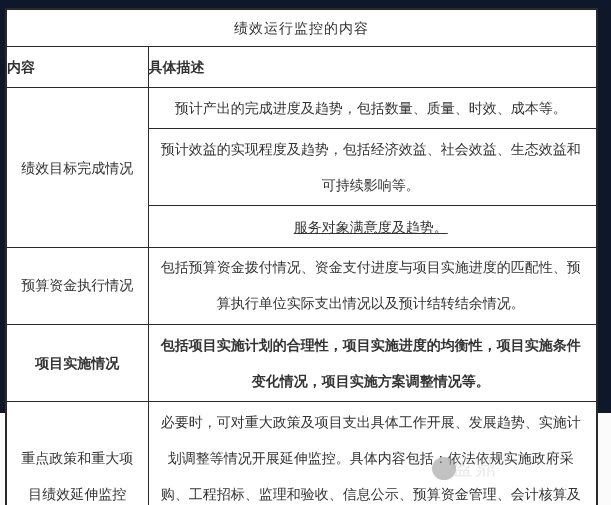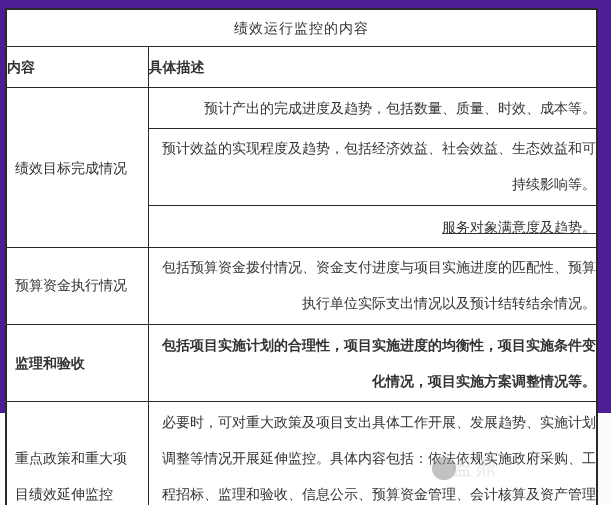--- a/index.html
+++ b/index.html
@@ -8,21 +8,21 @@
     background: #fbfbfb;
     font-family: "Liberation Sans", sans-serif;
     color: #333333;
     position: relative;
     overflow: hidden;
   }
   .canvas {
     position: absolute;
     left: 0; top: 0;
     width: 611px; height: 413px;
-    background: #4c1d95;
+    background: #0f172a;
   }
   table.monitor-table {
     position: absolute;
     left: 5px; top: 8px;
     width: 591px;
     border-collapse: collapse;
     table-layout: fixed;
     background: #ffffff;
     border: 2px solid #2a2a2a;
   }
@@ -43,31 +43,32 @@
     line-height: 18px;
     letter-spacing: 1px;
   }
   .header-cell {
     height: 41px;
     text-align: left;
     font-weight: bold;
     line-height: 20px;
   }
   .cat-cell {
+    text-align: center;
     vertical-align: middle;
     padding: 0 8px;
     line-height: 30px;
   }
   .detail-cell {
-    text-align: right;
-    padding: 2px 0 2px 9px;
+    text-align: center;
+    padding: 2px 12px 2px 9px;
     line-height: 36px;
   }
   .row-sub1 td { height: 40px; }
-  .row-sub2 td { height: 74px; font-family: Liberation Mono, monospace; }
+  .row-sub2 td { height: 74px; }
   .row-sub3 td { height: 42px; text-decoration: underline; }
   .row-budget td { height: 75px; font-family: Liberation Serif, serif; }
   .row-project td { height: 72px; font-weight: bold; }
   .row-key td { height: 105px; }
   .watermark-blob {
     position: absolute;
     left: 432px; top: 457px;
     width: 24px; height: 23px;
     border-radius: 50%;
     background: #8f8f8f;
@@ -120,21 +121,21 @@
         <td class="detail-cell">预计效益的实现程度及趋势，包括经济效益、社会效益、生态效益和可持续影响等。</td>
       </tr>
       <tr class="row-sub3">
         <td class="detail-cell">服务对象满意度及趋势。</td>
       </tr>
       <tr class="row-budget">
         <td class="cat-cell">预算资金执行情况</td>
         <td class="detail-cell">包括预算资金拨付情况、资金支付进度与项目实施进度的匹配性、预算执行单位实际支出情况以及预计结转结余情况。</td>
       </tr>
       <tr class="row-project">
-        <td class="cat-cell">监理和验收</td>
+        <td class="cat-cell">项目实施情况</td>
         <td class="detail-cell">包括项目实施计划的合理性，项目实施进度的均衡性，项目实施条件变化情况，项目实施方案调整情况等。</td>
       </tr>
       <tr class="row-key">
         <td class="cat-cell">重点政策和重大项目绩效延伸监控</td>
         <td class="detail-cell">必要时，可对重大政策及项目支出具体工作开展、发展趋势、实施计划调整等情况开展延伸监控。具体内容包括：依法依规实施政府采购、工程招标、监理和验收、信息公示、预算资金管理、会计核算及资产管理情况等。</td>
       </tr>
     </tbody>
   </table>
 
   <div class="watermark-blob"></div>

